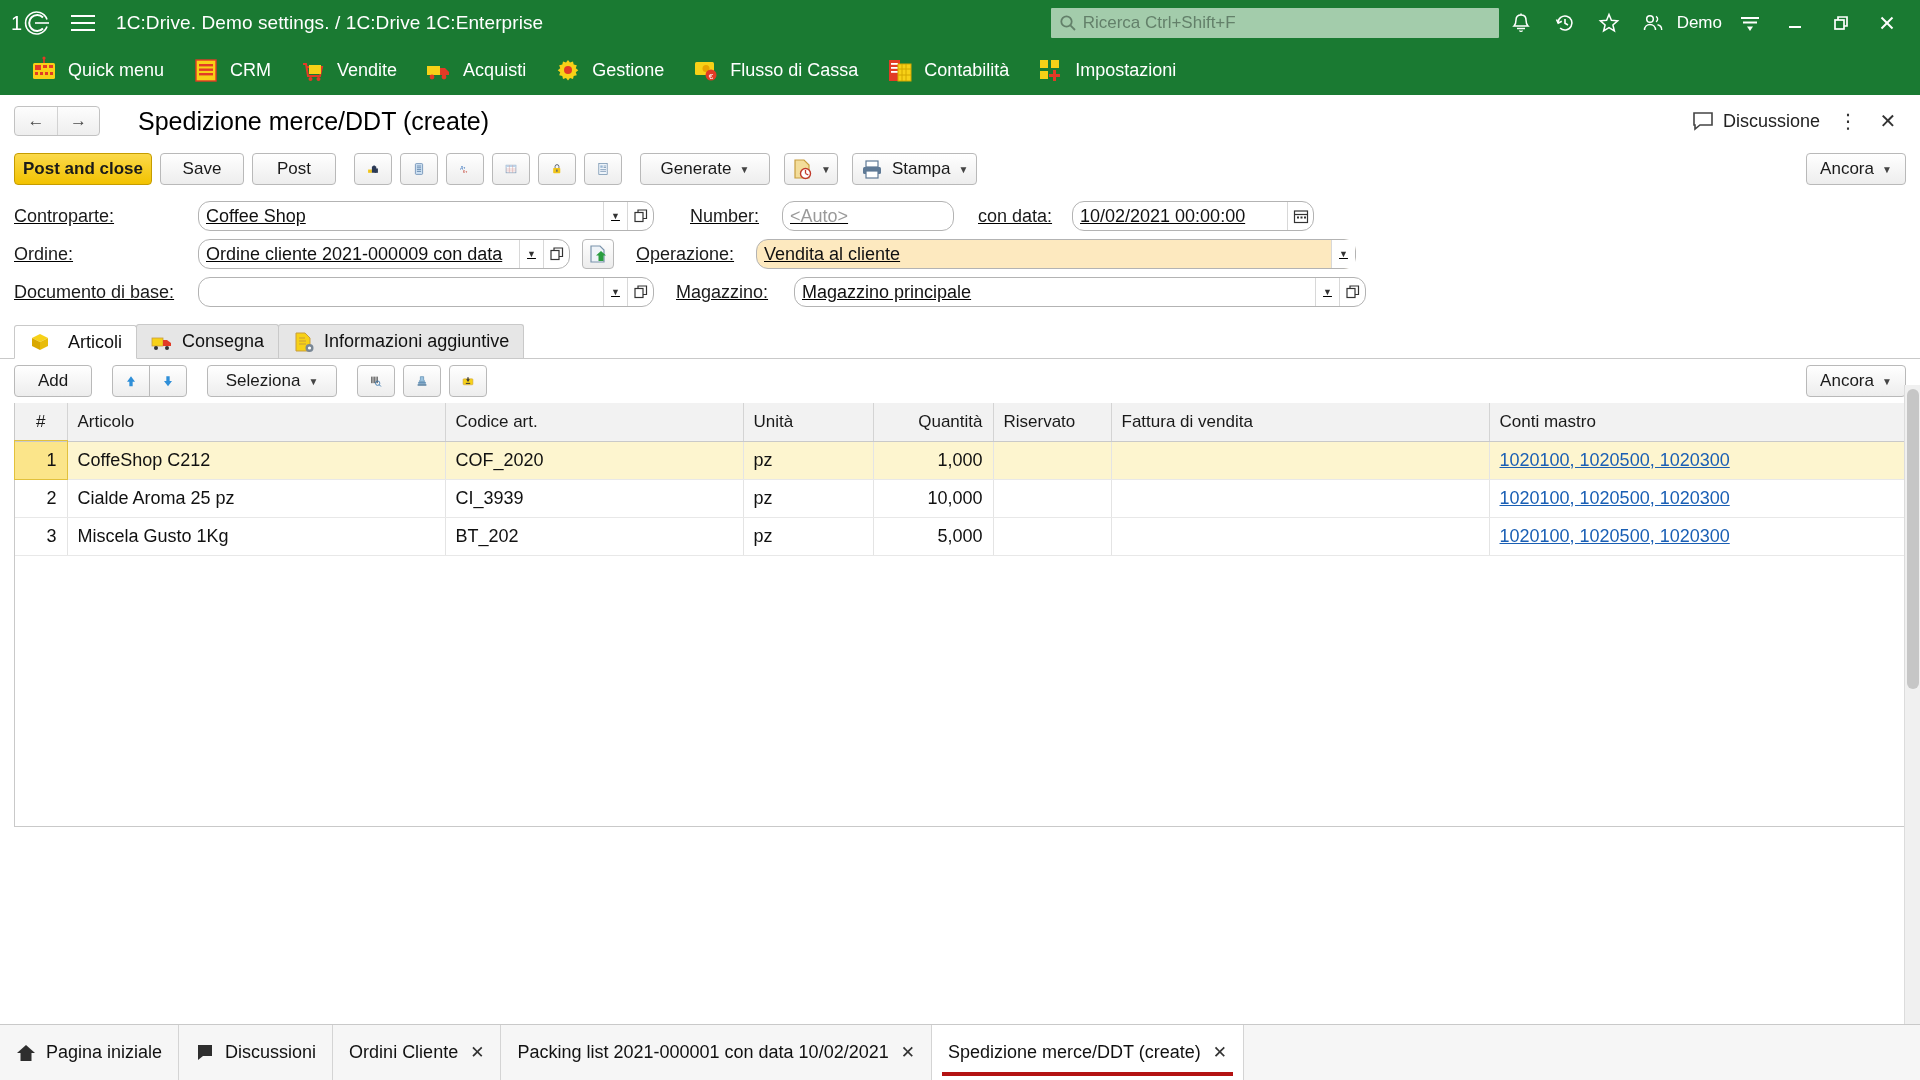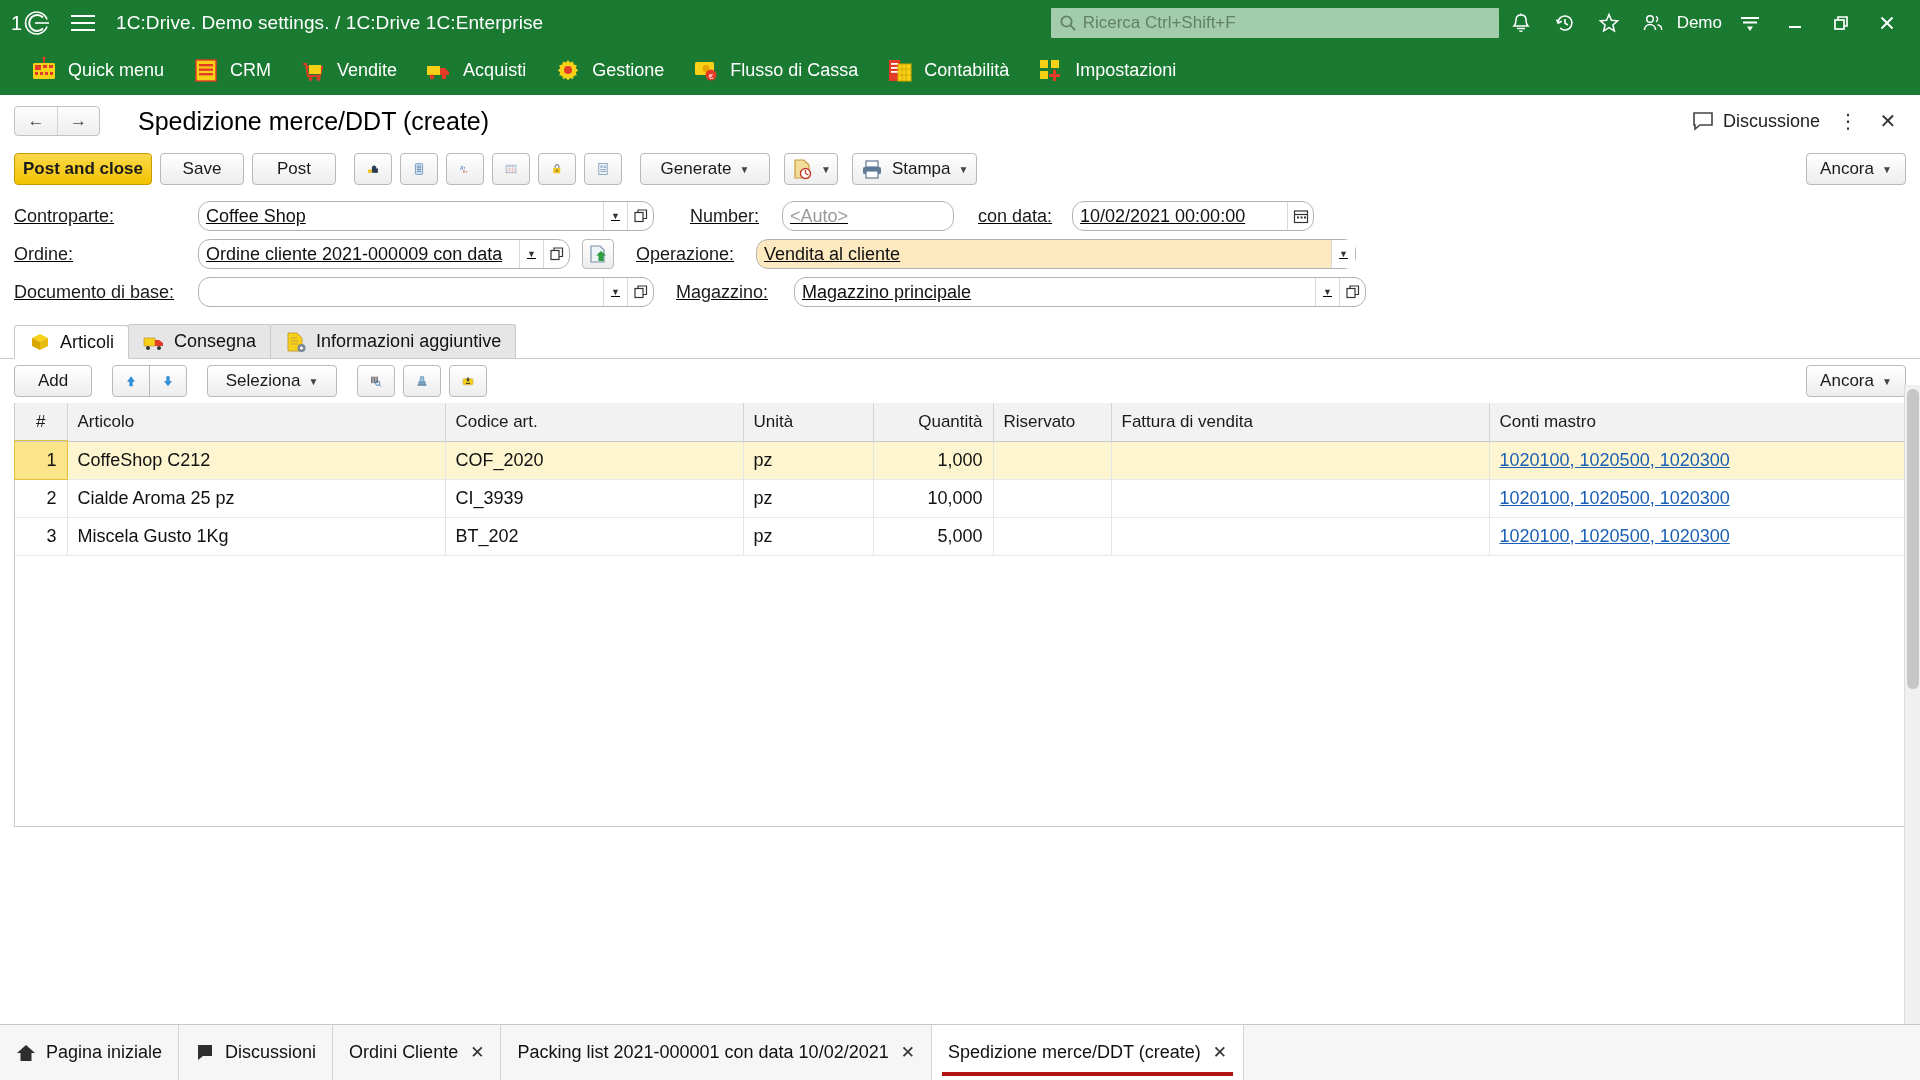--- a/index.html
+++ b/index.html
@@ -146,21 +146,21 @@
     display: flex; align-items: flex-end; padding: 0 14px; height: 40px;
     border-bottom: 1px solid #c9c9c9; margin-top: 8px;
   }
   .itab {
     display: flex; align-items: center; height: 34px; padding: 0 14px;
     font-size: 18px; color: #111; cursor: pointer; white-space: nowrap;
     border: 1px solid transparent; border-bottom: none;
     background: #e6e6e6; border-color: #c9c9c9; margin-right: -1px;
     border-radius: 3px 3px 0 0;
   }
-  .itab.active { background: #fff; border-bottom: 1px solid #fff; margin-bottom: -1px; }
+  .itab.active { background: #fff; border-bottom: 1px solid #fff; margin-bottom: -1px; gap: 8px; }
   .itab .ticon { width: 22px; height: 22px; margin-right: 9px; flex: none; }
 
   
   .tbl-toolbar {
     height: 44px; display: flex; align-items: center; padding: 0 14px; gap: 8px;
   }
   .btn-group { display: flex; }
   .btn-group .btn { border-radius: 0; margin-left: -1px; }
   .btn-group .btn:first-child { border-radius: 4px 0 0 4px; margin-left: 0; }
   .btn-group .btn:last-child { border-radius: 0 4px 4px 0; }

